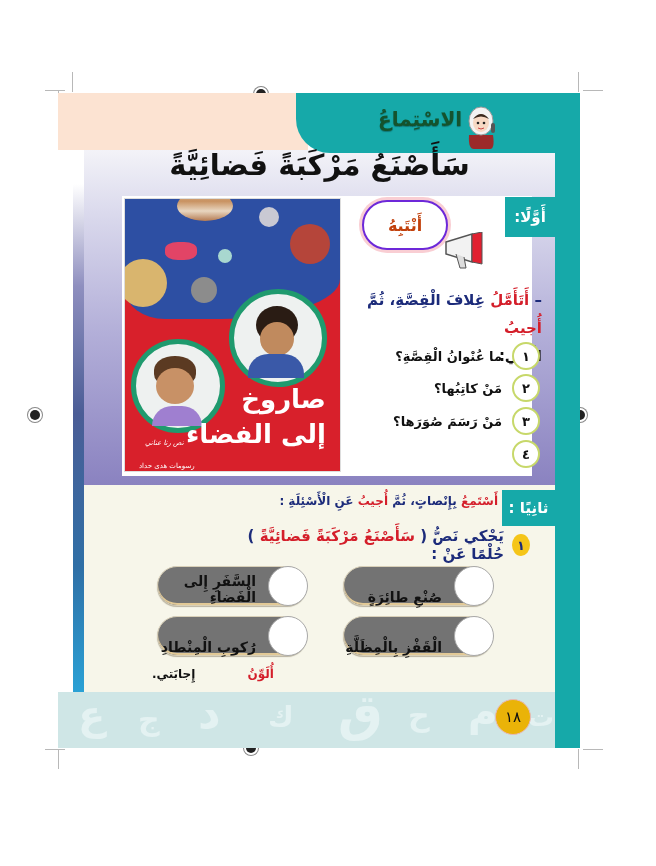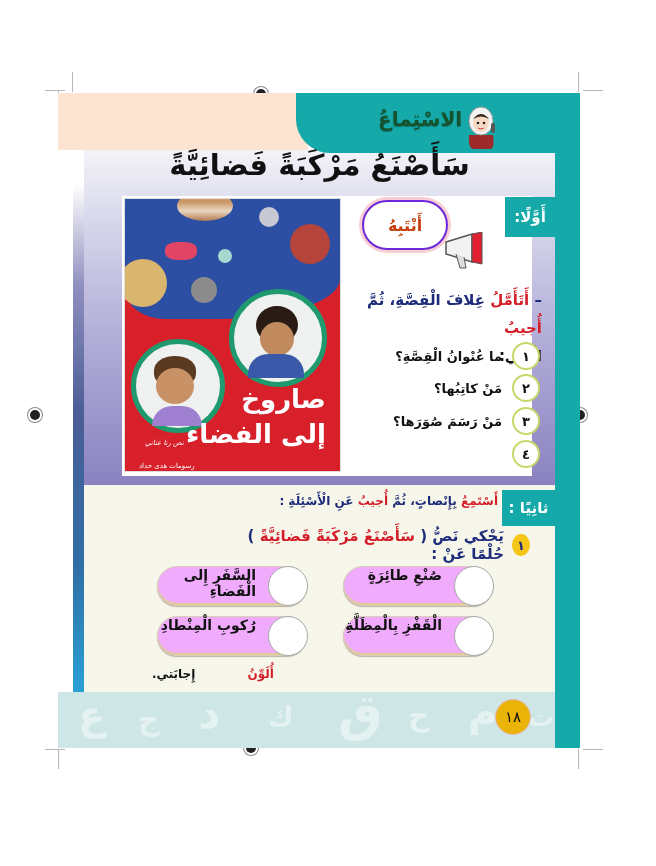--- a/index.html
+++ b/index.html
@@ -69,23 +69,23 @@
   .tag2 { left:502px; top:490px; width:53px; height:36px; }
   .s2-instr { left:240px; top:494px; width:258px; direction:rtl; font-size:12px; font-weight:bold;
               color:#1c2b7a; }
   .s2-instr .red { color:#d41e2a; }
   .s2-q { left:230px; top:527px; width:300px; direction:rtl; font-size:15px; font-weight:bold; color:#1c2b7a;
           display:flex; align-items:center; gap:8px; }
   .s2-q .red { color:#d41e2a; }
   .q-badge { width:22px; height:22px; border-radius:50%; background:#f5c518; color:#1c2b7a;
              display:flex; align-items:center; justify-content:center; font-size:13px; font-weight:bold; }
 
-  .option { position:absolute; width:148px; height:38px; background:#f0abfc; border-radius:20px;
+  .option { position:absolute; width:148px; height:38px; background:#737373; border-radius:20px;
             box-shadow:inset 0 -2px 0 #e2c996, 0 1px 1px #b9b3a0; border:1px solid #d9d0b8;
-            direction:rtl; display:flex; align-items:flex-start; }
+            direction:rtl; display:flex; align-items:flex-end; }
   .option .radio { position:absolute; right:-2px; top:-1px; width:38px; height:38px; border-radius:50%;
                    background:#fff; border:1px solid #a9a9a9; }
   .option .opt-text { margin-right:50px; font-size:14px; font-weight:bold; color:#111; }
 
   .color-hint { left:152px; top:667px; direction:rtl; font-size:12px; font-weight:bold; color:#111; }
   .color-hint .red { color:#d41e2a;margin-left:48px; }
 
   
   .footer { left:58px; top:692px; width:497px; height:56px; background:#cfe6e6; overflow:hidden; }
   .footer span { position:absolute; color:#e4f2f2; font-weight:bold; }

